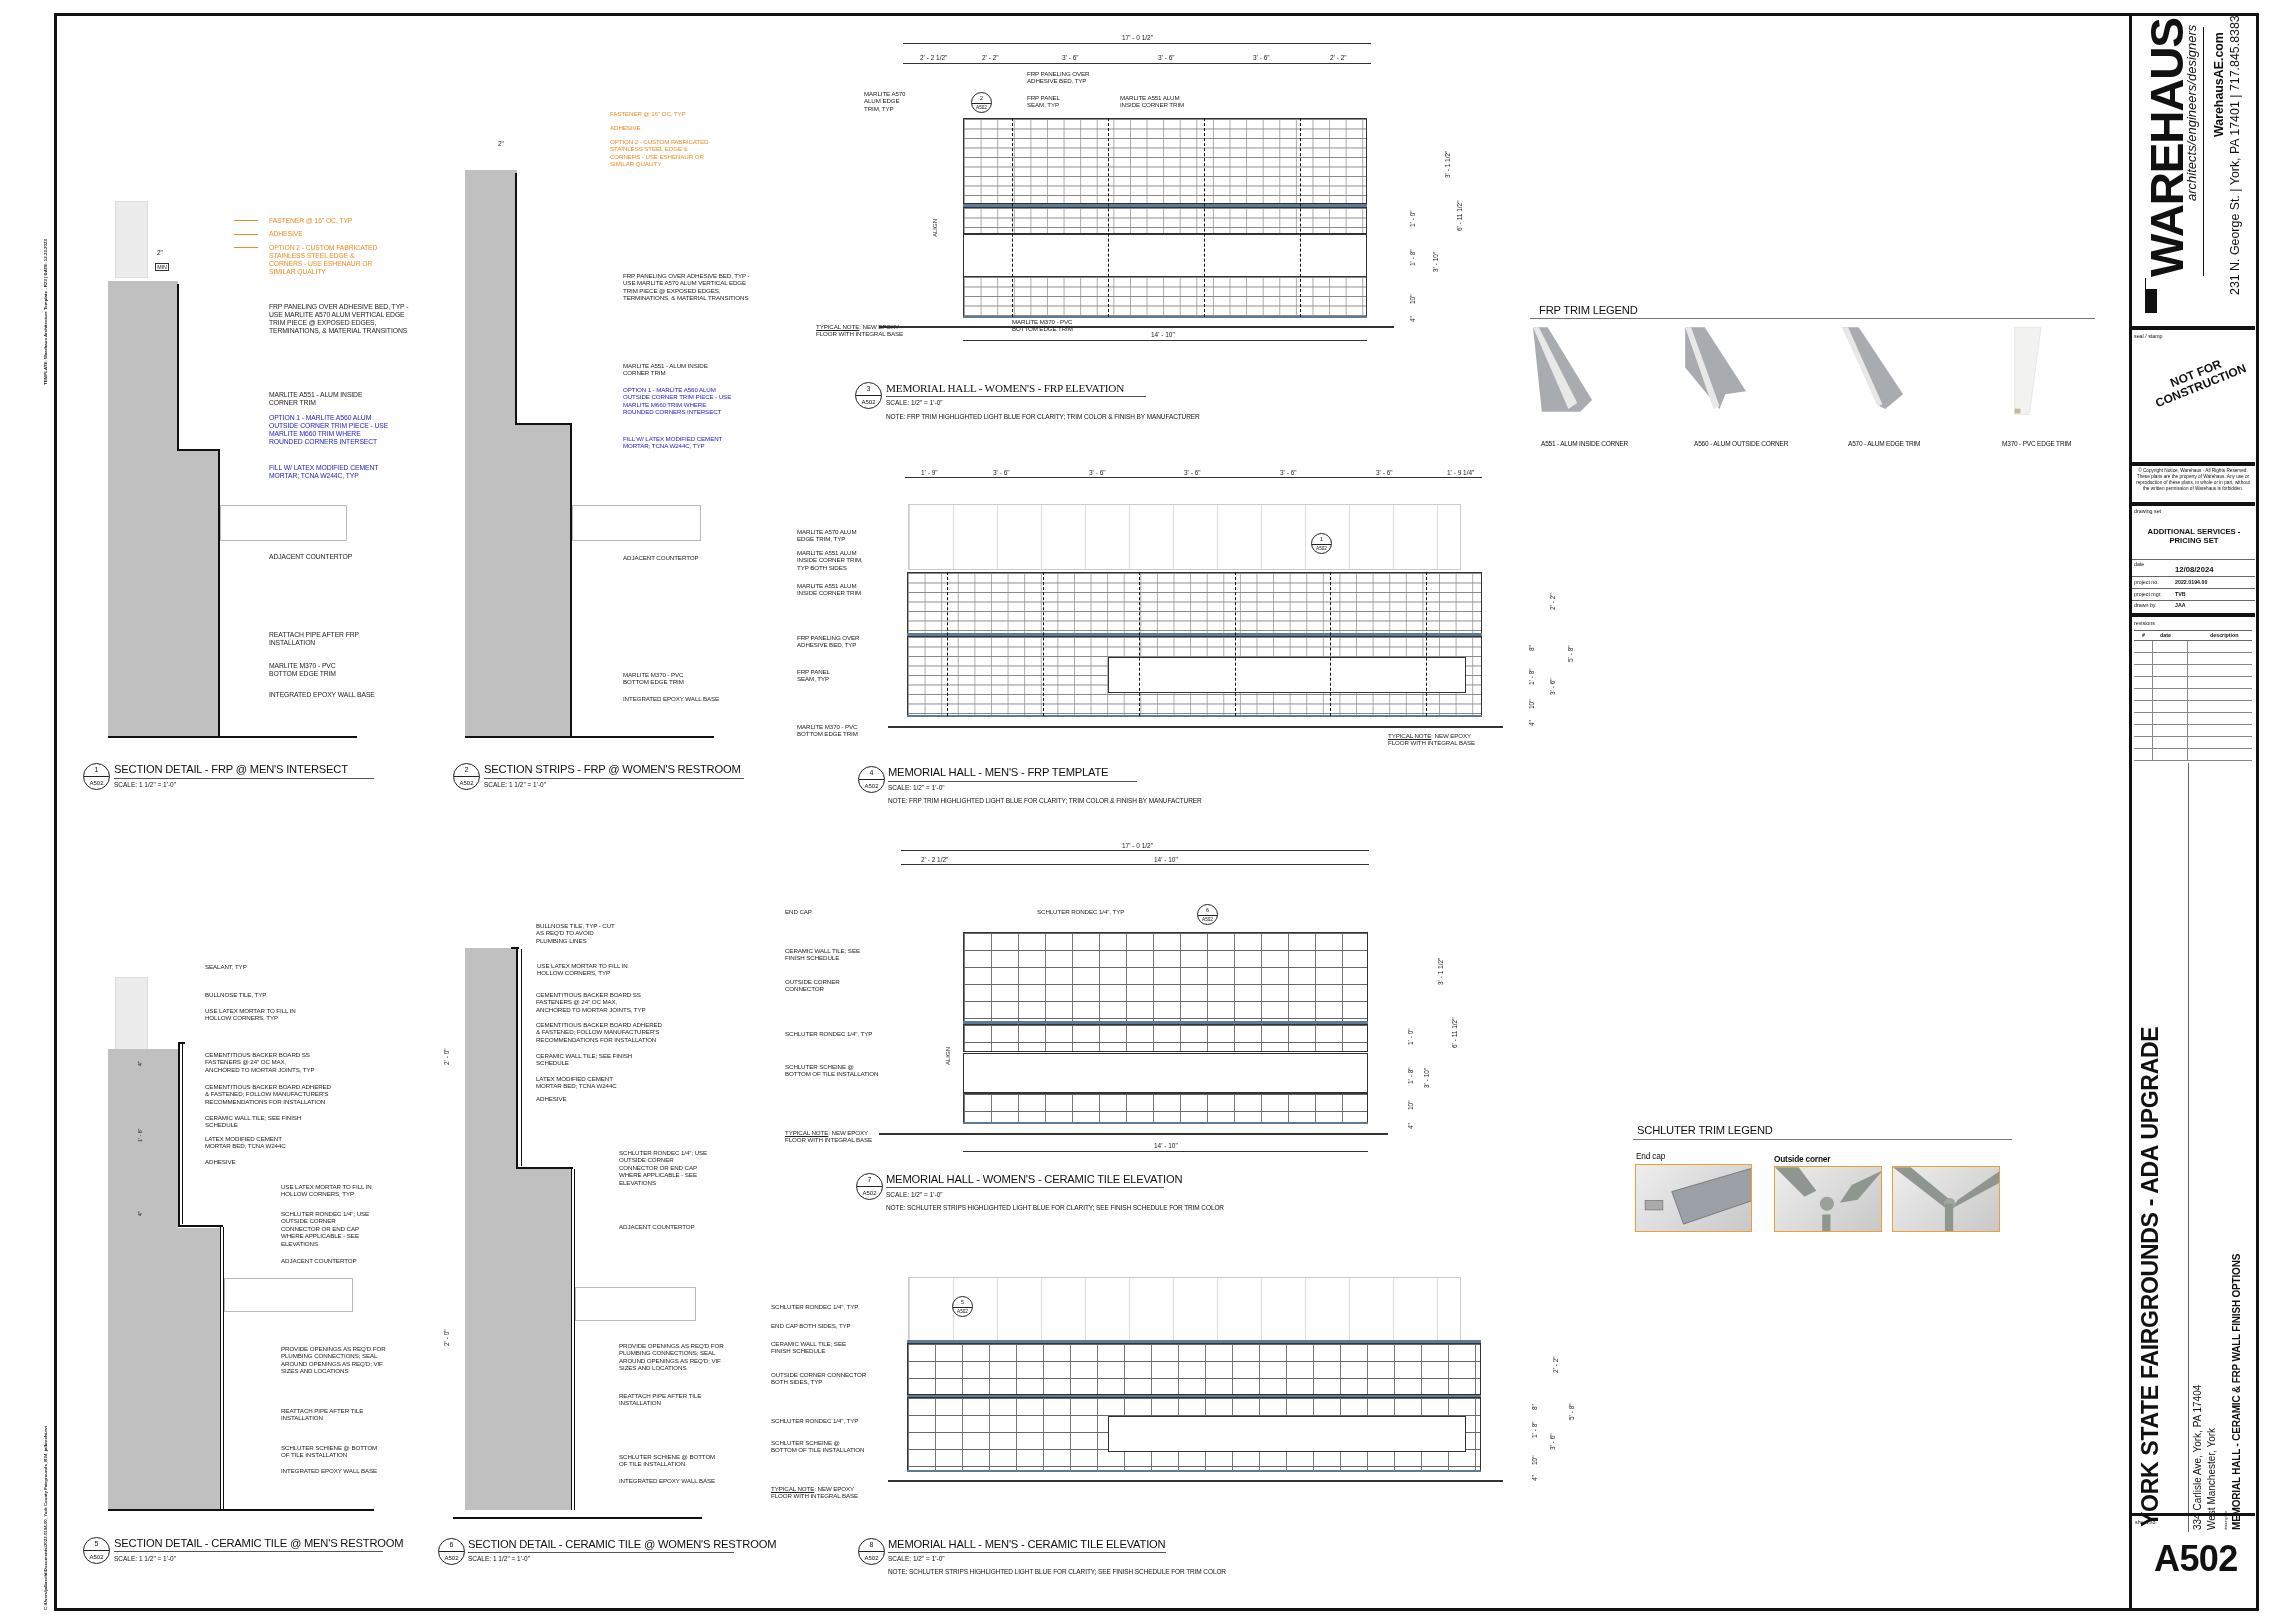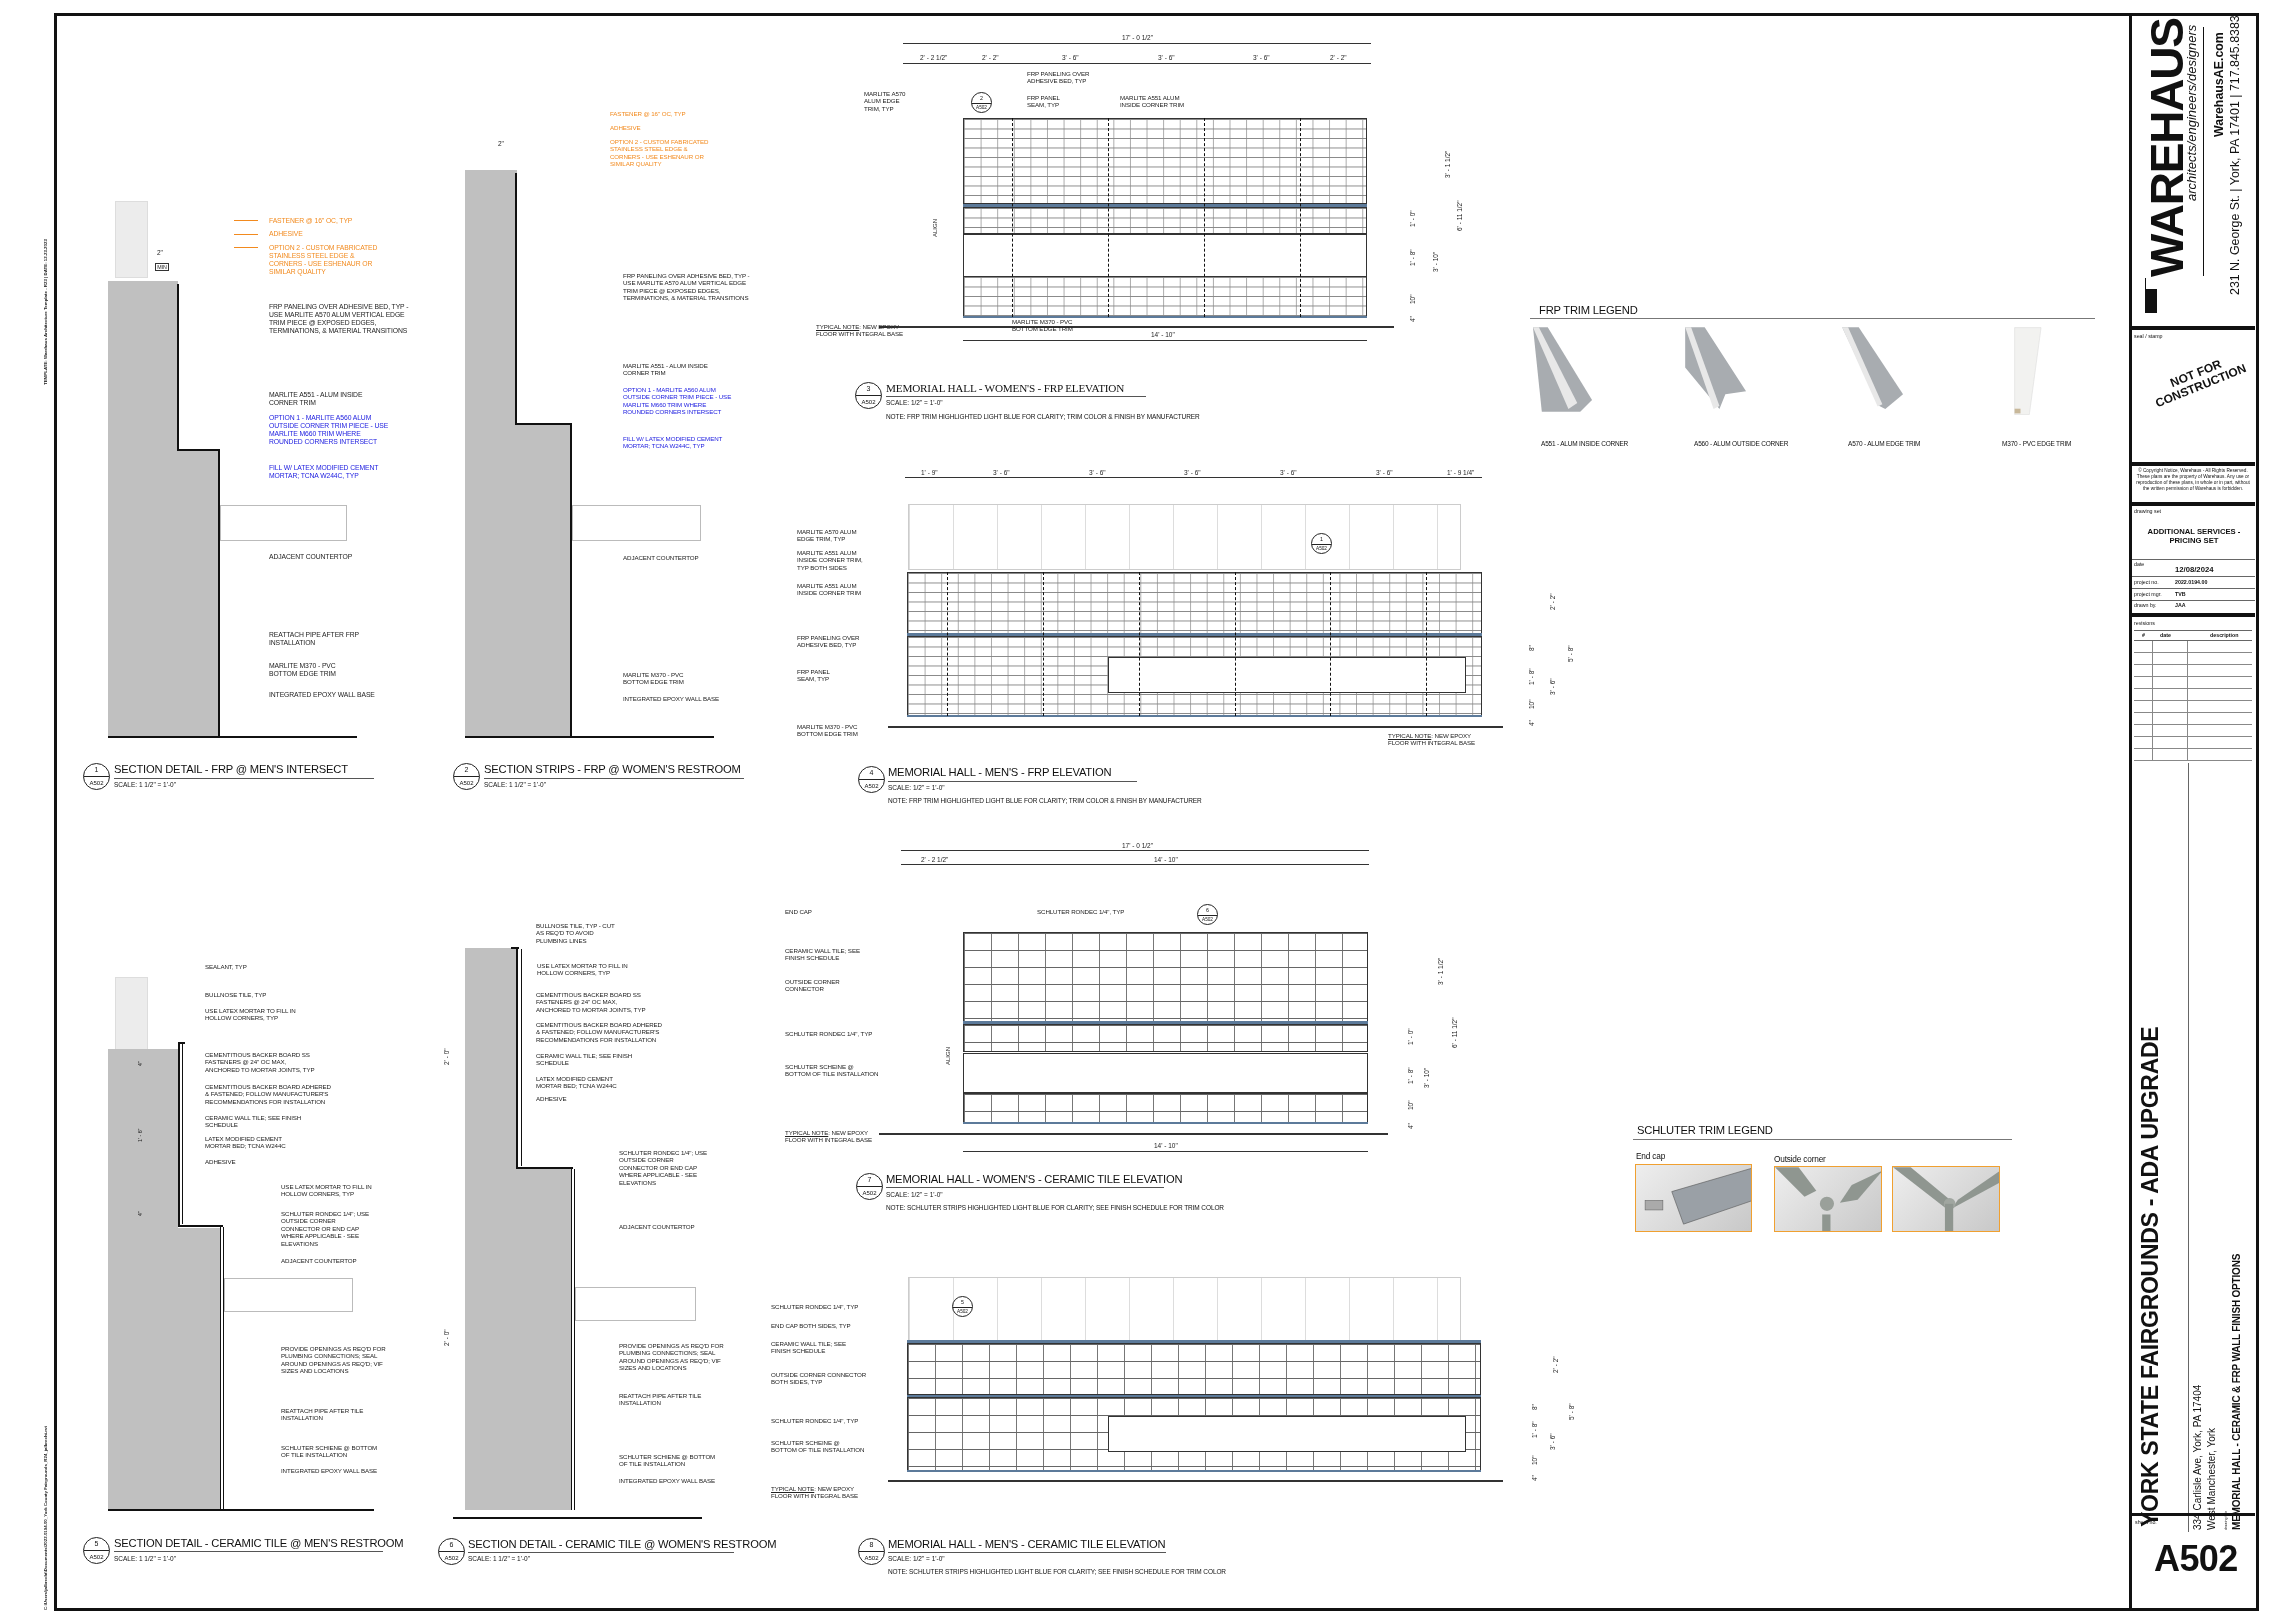--- a/index.html
+++ b/index.html
@@ -277,21 +277,21 @@
   <div class="dim-text v" style="left:1528px; top:709px;">10"</div>
   <div class="dim-text v" style="left:1528px; top:726px;">4"</div>
   <div class="dim-text v" style="left:1549px; top:695px;">3' - 6"</div>
   <div class="dim-text v" style="left:1567px; top:662px;">5' - 8"</div>
 
   <div class="title-bubble" style="left:858px; top:766px;">
     <div class="num">4</div>
       <div class="mid"></div>
     <div class="sheet">A502</div>
   </div>
-  <div class="title-text" style="left:888px; top:766px;">MEMORIAL HALL - MEN'S - FRP ELEVATION</div>
+  <div class="title-text" style="left:888px; top:766px;">MEMORIAL HALL - MEN'S - FRP TEMPLATE</div>
   <div class="title-rule" style="left:888px; top:781px; width:249px;"></div>
   <div class="scale-text" style="left:888px; top:784px;">SCALE:   1/2" = 1'-0"</div>
   <div class="scale-note" style="left:888px; top:797px;">NOTE: FRP TRIM HIGHLIGHTED LIGHT BLUE FOR CLARITY; TRIM COLOR &amp; FINISH BY MANUFACTURER</div>
 </div>
 
 <div>
   <div class="legend-title" style="left:1539px; top:304px;">FRP TRIM LEGEND</div>
   <div class="legend-rule" style="left:1530px; top:318px; width:565px;"></div>
   <svg class="trim-img" style="left:1530px; top:326px;" width="65" height="89" viewBox="0 0 110 150">
     <polygon points="5,2 30,2 105,125 85,145 20,145" fill="#a8acb0"></polygon>
@@ -480,21 +480,21 @@
   <div class="title-text" style="left:886px; top:1173px;">MEMORIAL HALL - WOMEN'S - CERAMIC TILE ELEVATION</div>
   <div class="title-rule" style="left:886px; top:1187px; width:278px;"></div>
   <div class="scale-text" style="left:886px; top:1191px;">SCALE:   1/2" = 1'-0"</div>
   <div class="scale-note" style="left:886px; top:1204px;">NOTE: SCHLUTER STRIPS HIGHLIGHTED LIGHT BLUE FOR CLARITY; SEE FINISH SCHEDULE FOR TRIM COLOR</div>
 </div>
 
 <div>
   <div class="legend-title" style="left:1637px; top:1124px;">SCHLUTER TRIM LEGEND</div>
   <div class="legend-rule" style="left:1633px; top:1139px; width:379px;"></div>
   <div class="legend-label" style="left:1636px; top:1151px; font-size:8.3px; text-transform:none;">End cap</div>
-  <div class="legend-label" style="left:1774px; top:1154px; font-size:8.3px; text-transform:none;">Outside corner</div>
+  <div class="legend-label" style="left:1774px; top:1154px; font-size:8.3px; text-transform:none;font-weight:bold;">Outside corner</div>
   <div class="photo" style="left:1635px; top:1164px; width:117px; height:68px;">
     <svg width="117" height="68" viewBox="0 0 197 115">
         <polygon points="60,45 197,5 197,60 80,100" fill="#9aa0a6" stroke="#555"></polygon>
         <rect x="15" y="60" width="30" height="16" fill="#aaa" stroke="#666"></rect>
       </svg>
   </div>
   <div class="photo" style="left:1774px; top:1166px; width:108px; height:66px;">
     <svg width="108" height="66" viewBox="0 0 183 111">
         <polygon points="0,0 40,0 70,40 50,50" fill="#8f9690"></polygon>
         <polygon points="183,5 130,30 110,60 140,55" fill="#8f9690"></polygon>

